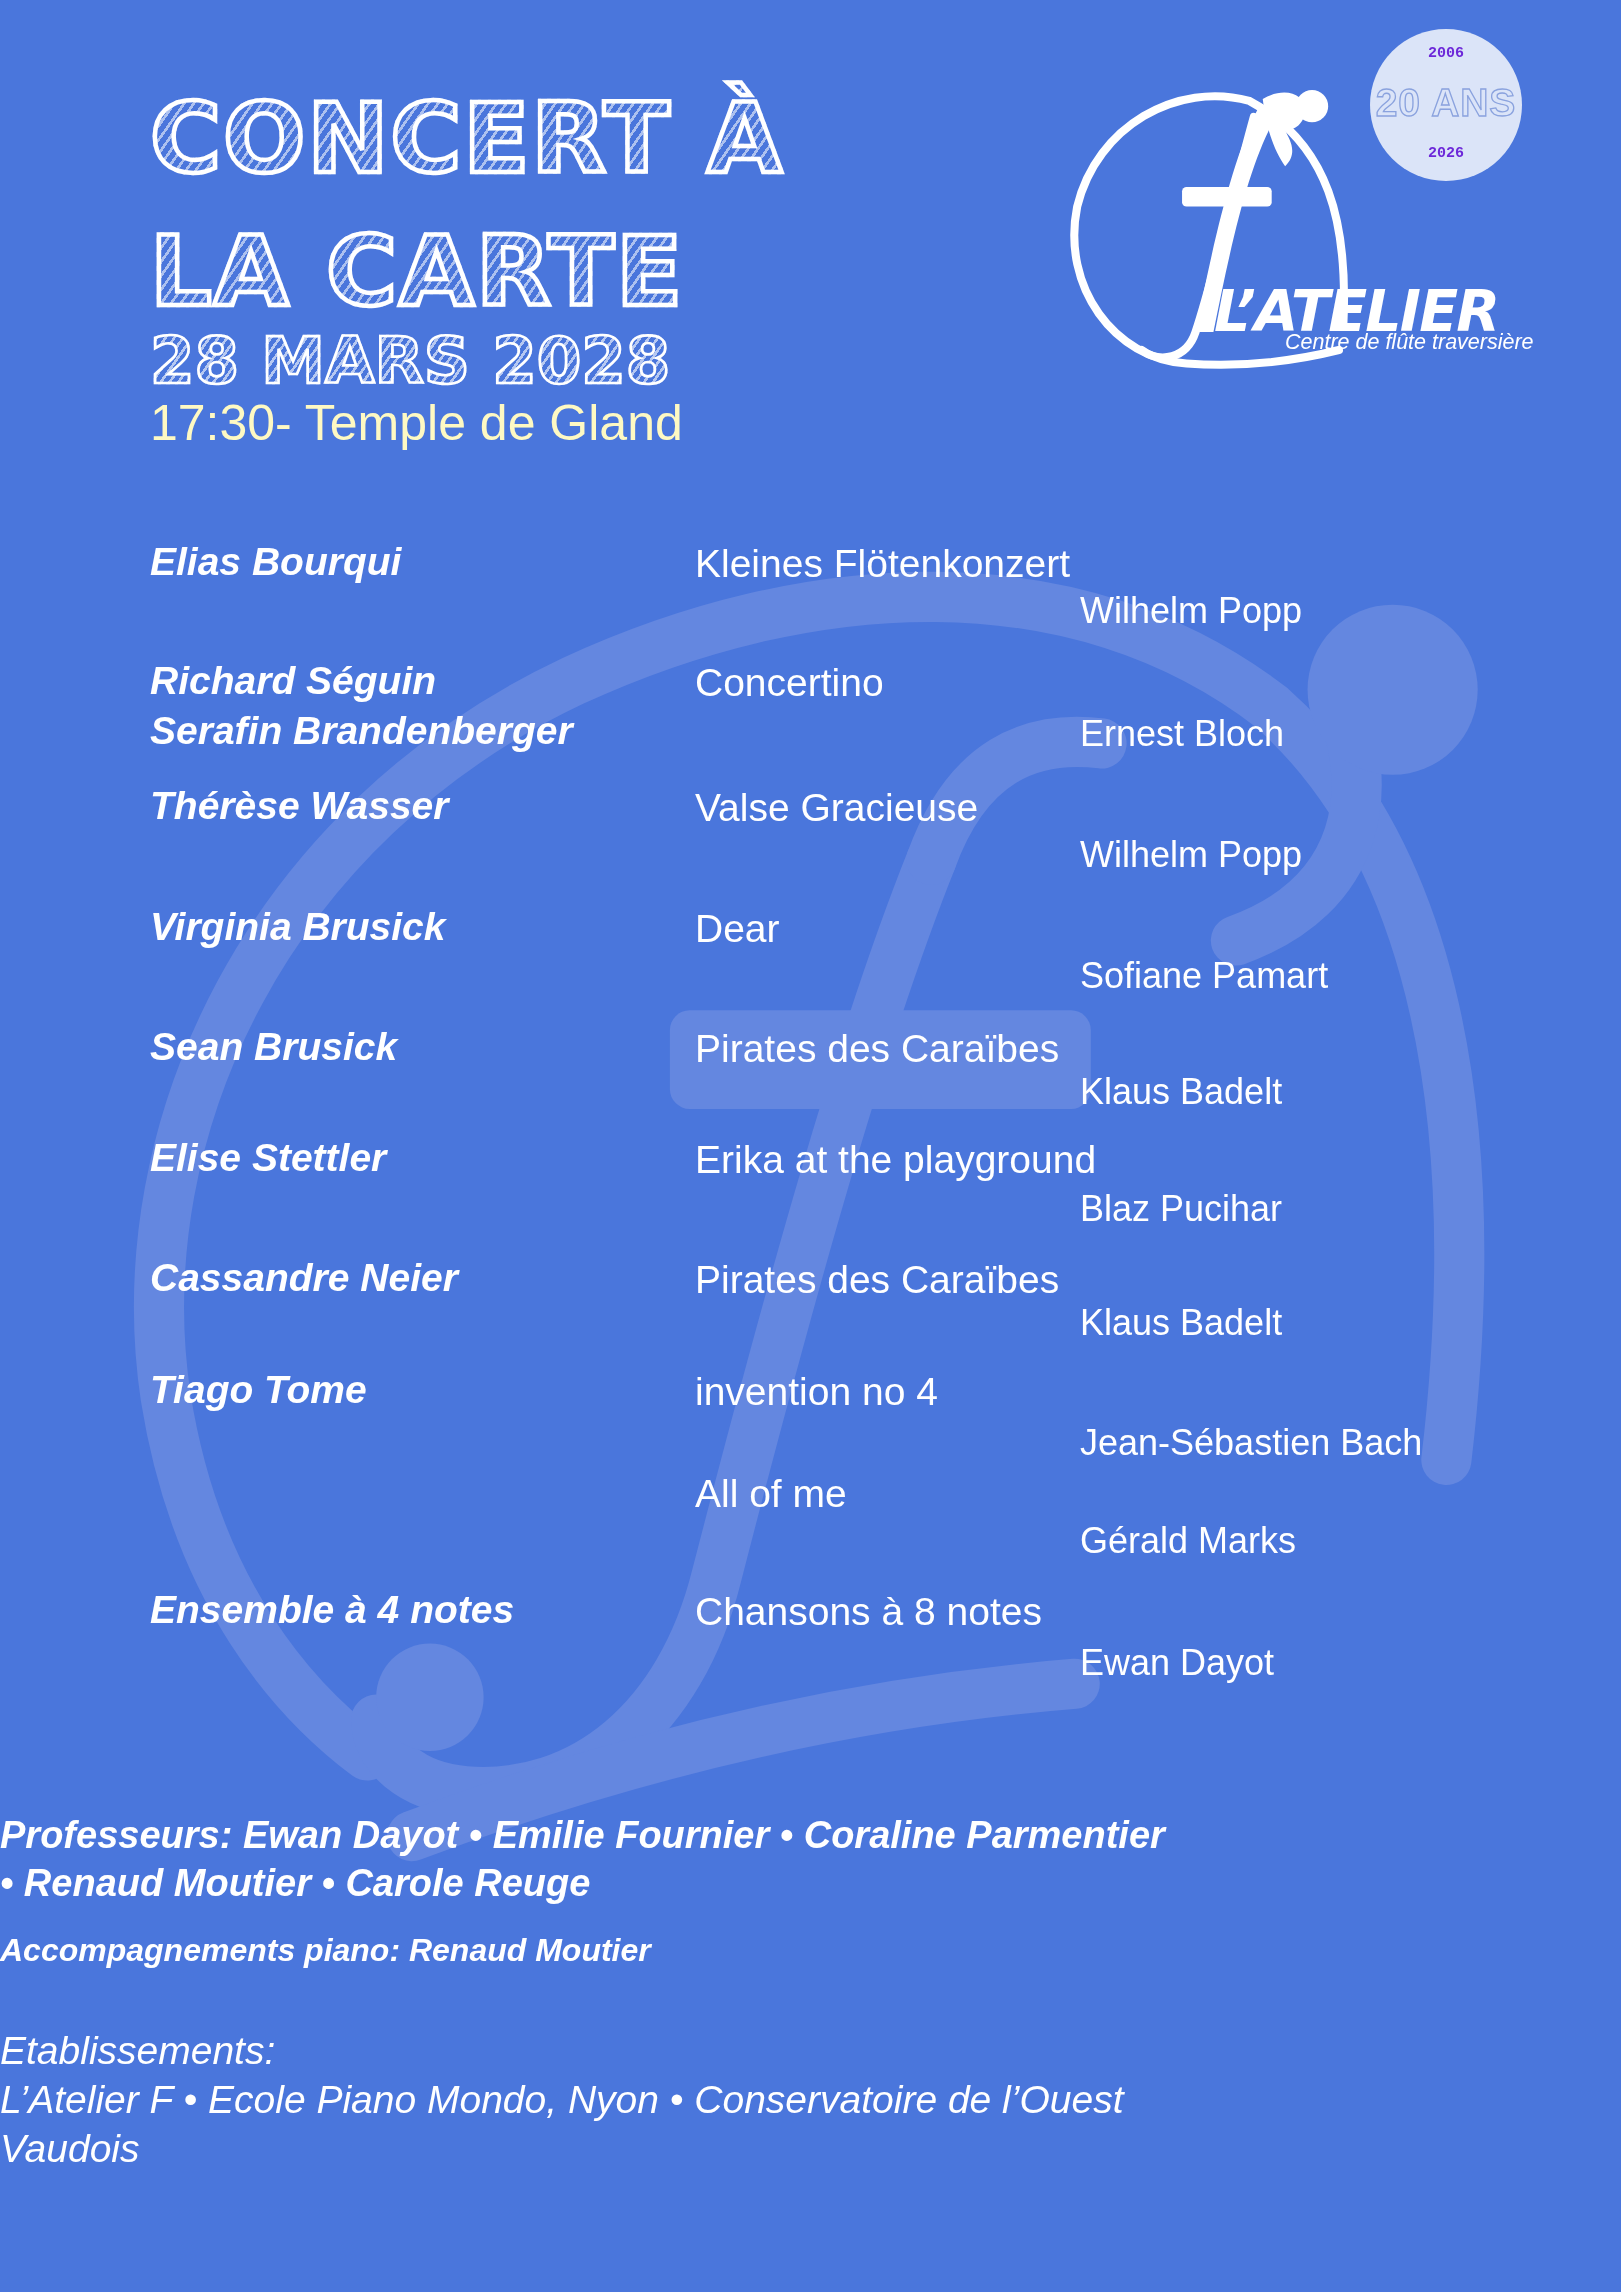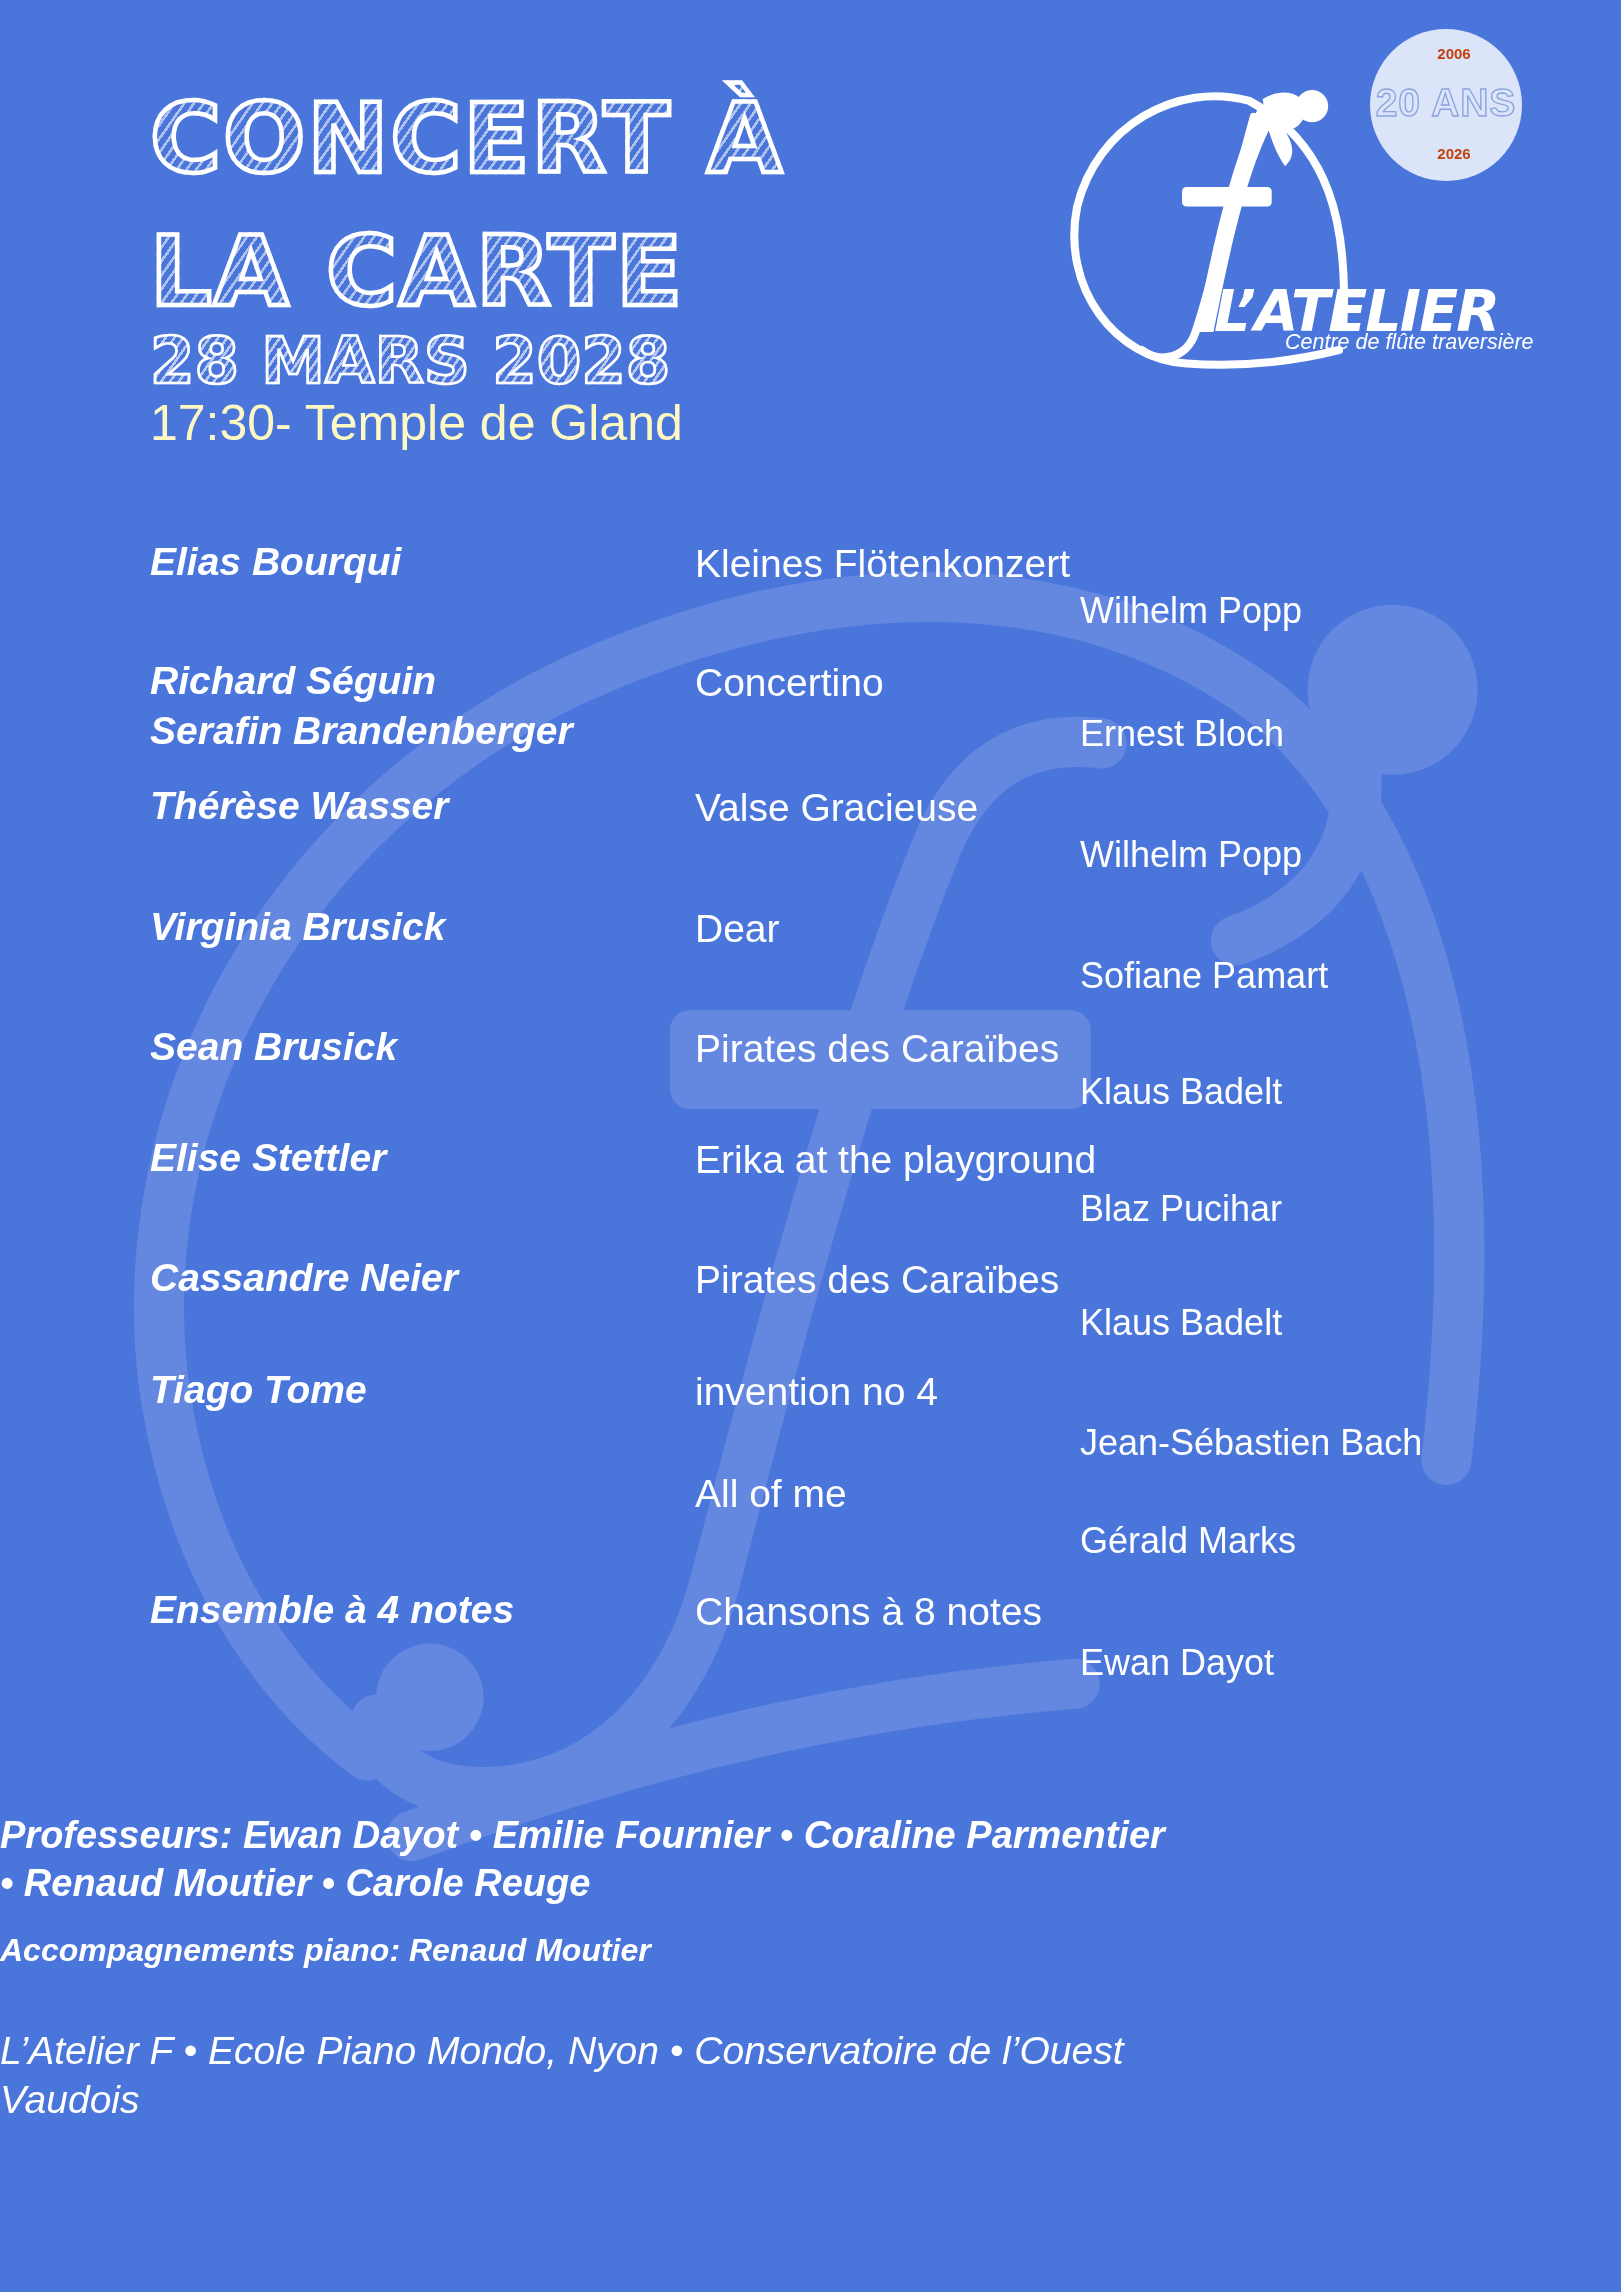--- a/index.html
+++ b/index.html
@@ -36,21 +36,21 @@
     font-size: 57px; letter-spacing: -1.8px; color: #fff; text-align: center;
   }
   .logo-tagline {
     position: absolute; left: 1285px; top: 330px;
     font-style: italic; font-size: 21.5px; color: #fff;
   }
   .badge {
     position: absolute; left: 1370px; top: 29px; width: 152px; height: 152px;
     border-radius: 50%; background: #dbe4f8; color: #5b79c8; text-align: center;
   }
-  .badge .yr { position: absolute; left: 8px; width: 100%; font-size: 15px; font-weight: bold; color: #c2410c; }
+  .badge .yr { position: absolute; left: 0; width: 100%; font-size: 15px; font-weight: bold; color: #6d28d9; font-family: Liberation Mono, monospace; }
   .badge .yr.top { top: 16px; }
   .badge .yr.bot { top: 116px; }
   .badge .ans {
     position: absolute; left: 0; width: 100%; top: 52px; font-size: 39px; font-weight: bold;
     color: transparent; -webkit-text-stroke: 1.3px #8aa2de; letter-spacing: 0.9px;
   }
   .program { position: absolute; left: 150px; top: 537px; width: 1343px; }
   .entry { position: relative; }
   .performer {
     position: absolute; left: 0; font-style: italic; font-weight: bold; font-size: 39px; line-height: 50px;
@@ -151,16 +151,17 @@
     <div class="composer" style="top:56px">Ewan Dayot</div>
   </div>
 </div>
 
 <div class="footer teachers">
   <div>Professeurs: Ewan Dayot • Emilie Fournier  • Coraline Parmentier</div>
   <div>• Renaud Moutier  • Carole Reuge</div>
 </div>
 <div class="footer piano">Accompagnements piano: Renaud Moutier</div>
 <div class="footer estab">
+  <div>Etablissements:</div>
   <div>L’Atelier F • Ecole Piano Mondo, Nyon • Conservatoire de l’Ouest</div>
   <div>Vaudois</div>
 </div>
 
 
 </body></html>

